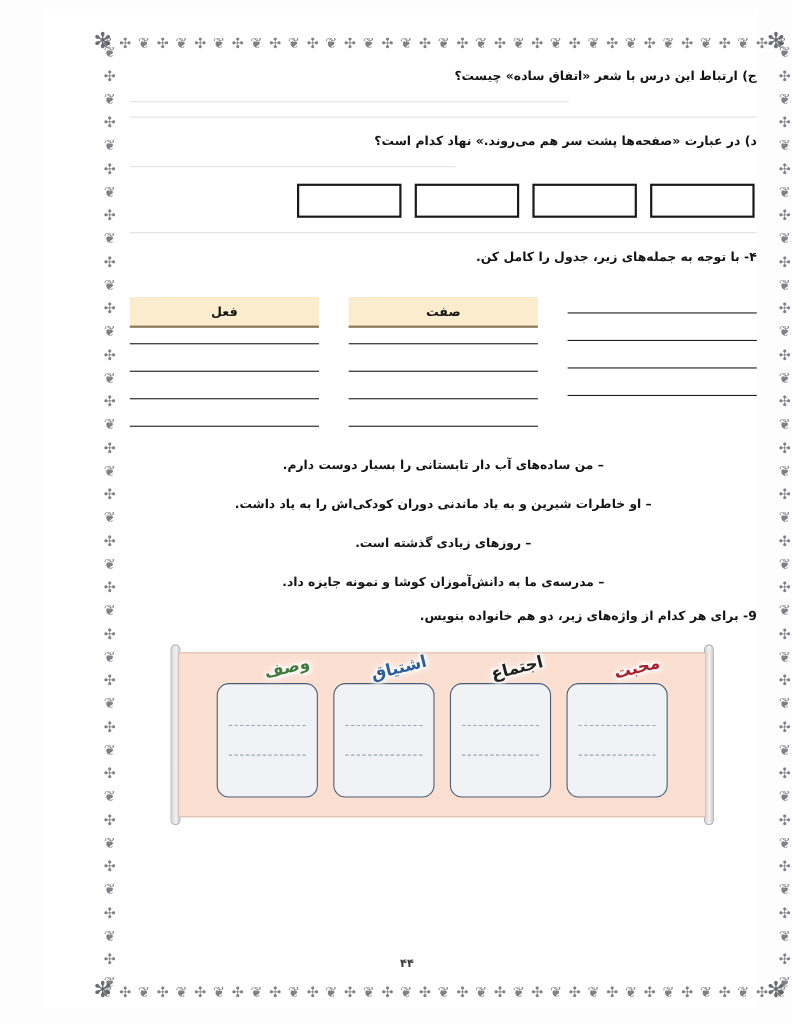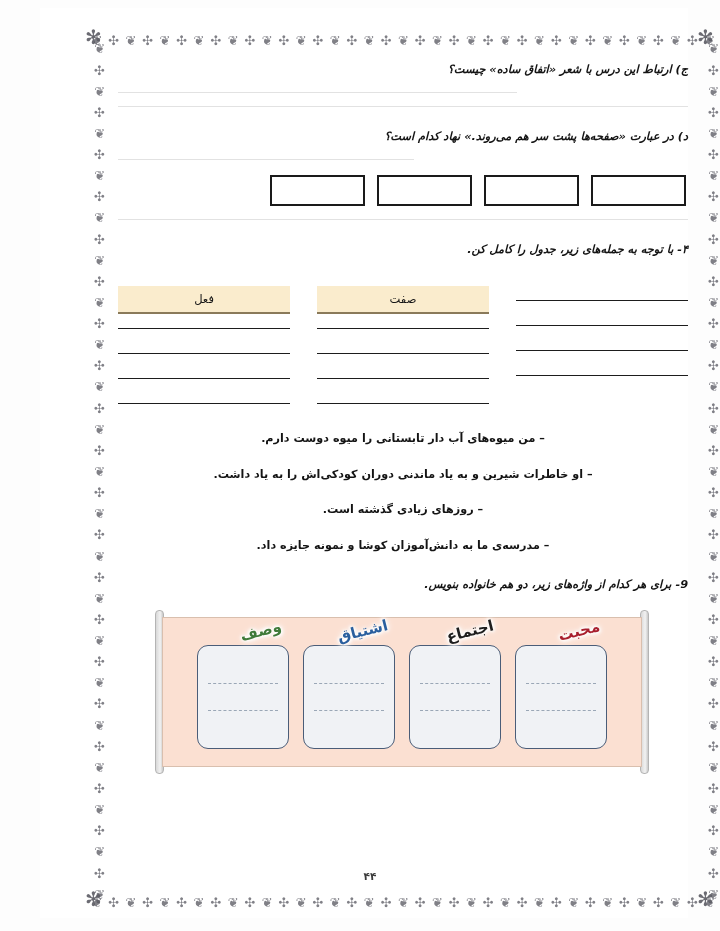--- a/index.html
+++ b/index.html
@@ -74,33 +74,32 @@
     direction: rtl;
     text-align: right;
   }
 
   .q-line {
     font-size: 11.3px;
     color: #141414;
     line-height: 1.7;
     font-weight: 700;
     white-space: nowrap;
-    font-style: italic;
   }
 
   .rule {
     border: 0;
     border-top: 1px solid #e2e2e2;
     margin: 13px 0 0 0;
     width: 100%;
   }
   .rule.short { width: 52%; margin-right: auto; margin-left: 0; }
   .rule.med   { width: 70%; margin-right: auto; margin-left: 0; }
 
-  .blk { margin-top: 20px; }
+  .blk { margin-top: 12px; }
 
   
   .rect-row {
     display: flex;
     flex-direction: row;
     justify-content: flex-start;
     gap: 12px;
     margin-top: 15px;
     padding-right: 2px;
   }
@@ -121,21 +120,21 @@
   }
   .tbl-col { width: 172px; }
   .tbl-head {
     background: #faeccd;
     border-bottom: 2px solid #8a7a5a;
     height: 28px;
     display: flex;
     align-items: center;
     justify-content: center;
     font-size: 11.5px;
-    font-weight: 400;
+    font-weight: 700;
     color: #141414;
   }
   .tbl-lines { margin-top: 14px; }
   .tbl-lines .ln {
     border-top: 1.6px solid #1d1d1d;
     margin-top: 24px;
   }
   .tbl-lines .ln:first-child { margin-top: 0; }
 
   
@@ -282,21 +281,21 @@
           <div class="tbl-head">فعل</div>
           <div class="tbl-lines">
             <div class="ln"></div>
             <div class="ln"></div>
             <div class="ln"></div>
             <div class="ln"></div>
           </div>
         </div>
       </div>
 
-      <div class="sent first">– من میوه‌های آب دار تابستانی را میوه دوست دارم.</div>
+      <div class="sent first">– من ساده‌های آب دار تابستانی را بسیار دوست دارم.</div>
       <div class="sent">– او خاطرات شیرین و به یاد ماندنی دوران کودکی‌اش را به یاد داشت.</div>
       <div class="sent">– روزهای زیادی گذشته است.</div>
       <div class="sent">– مدرسه‌ی ما به دانش‌آموزان کوشا و نمونه جایزه داد.</div>
 
       <div class="q-line blk">9- برای هر کدام از واژه‌های زیر، دو هم خانواده بنویس.</div>
 
       <div class="banner-wrap">
         <div class="roller right"></div>
         <div class="roller left"></div>
         <div class="banner">

